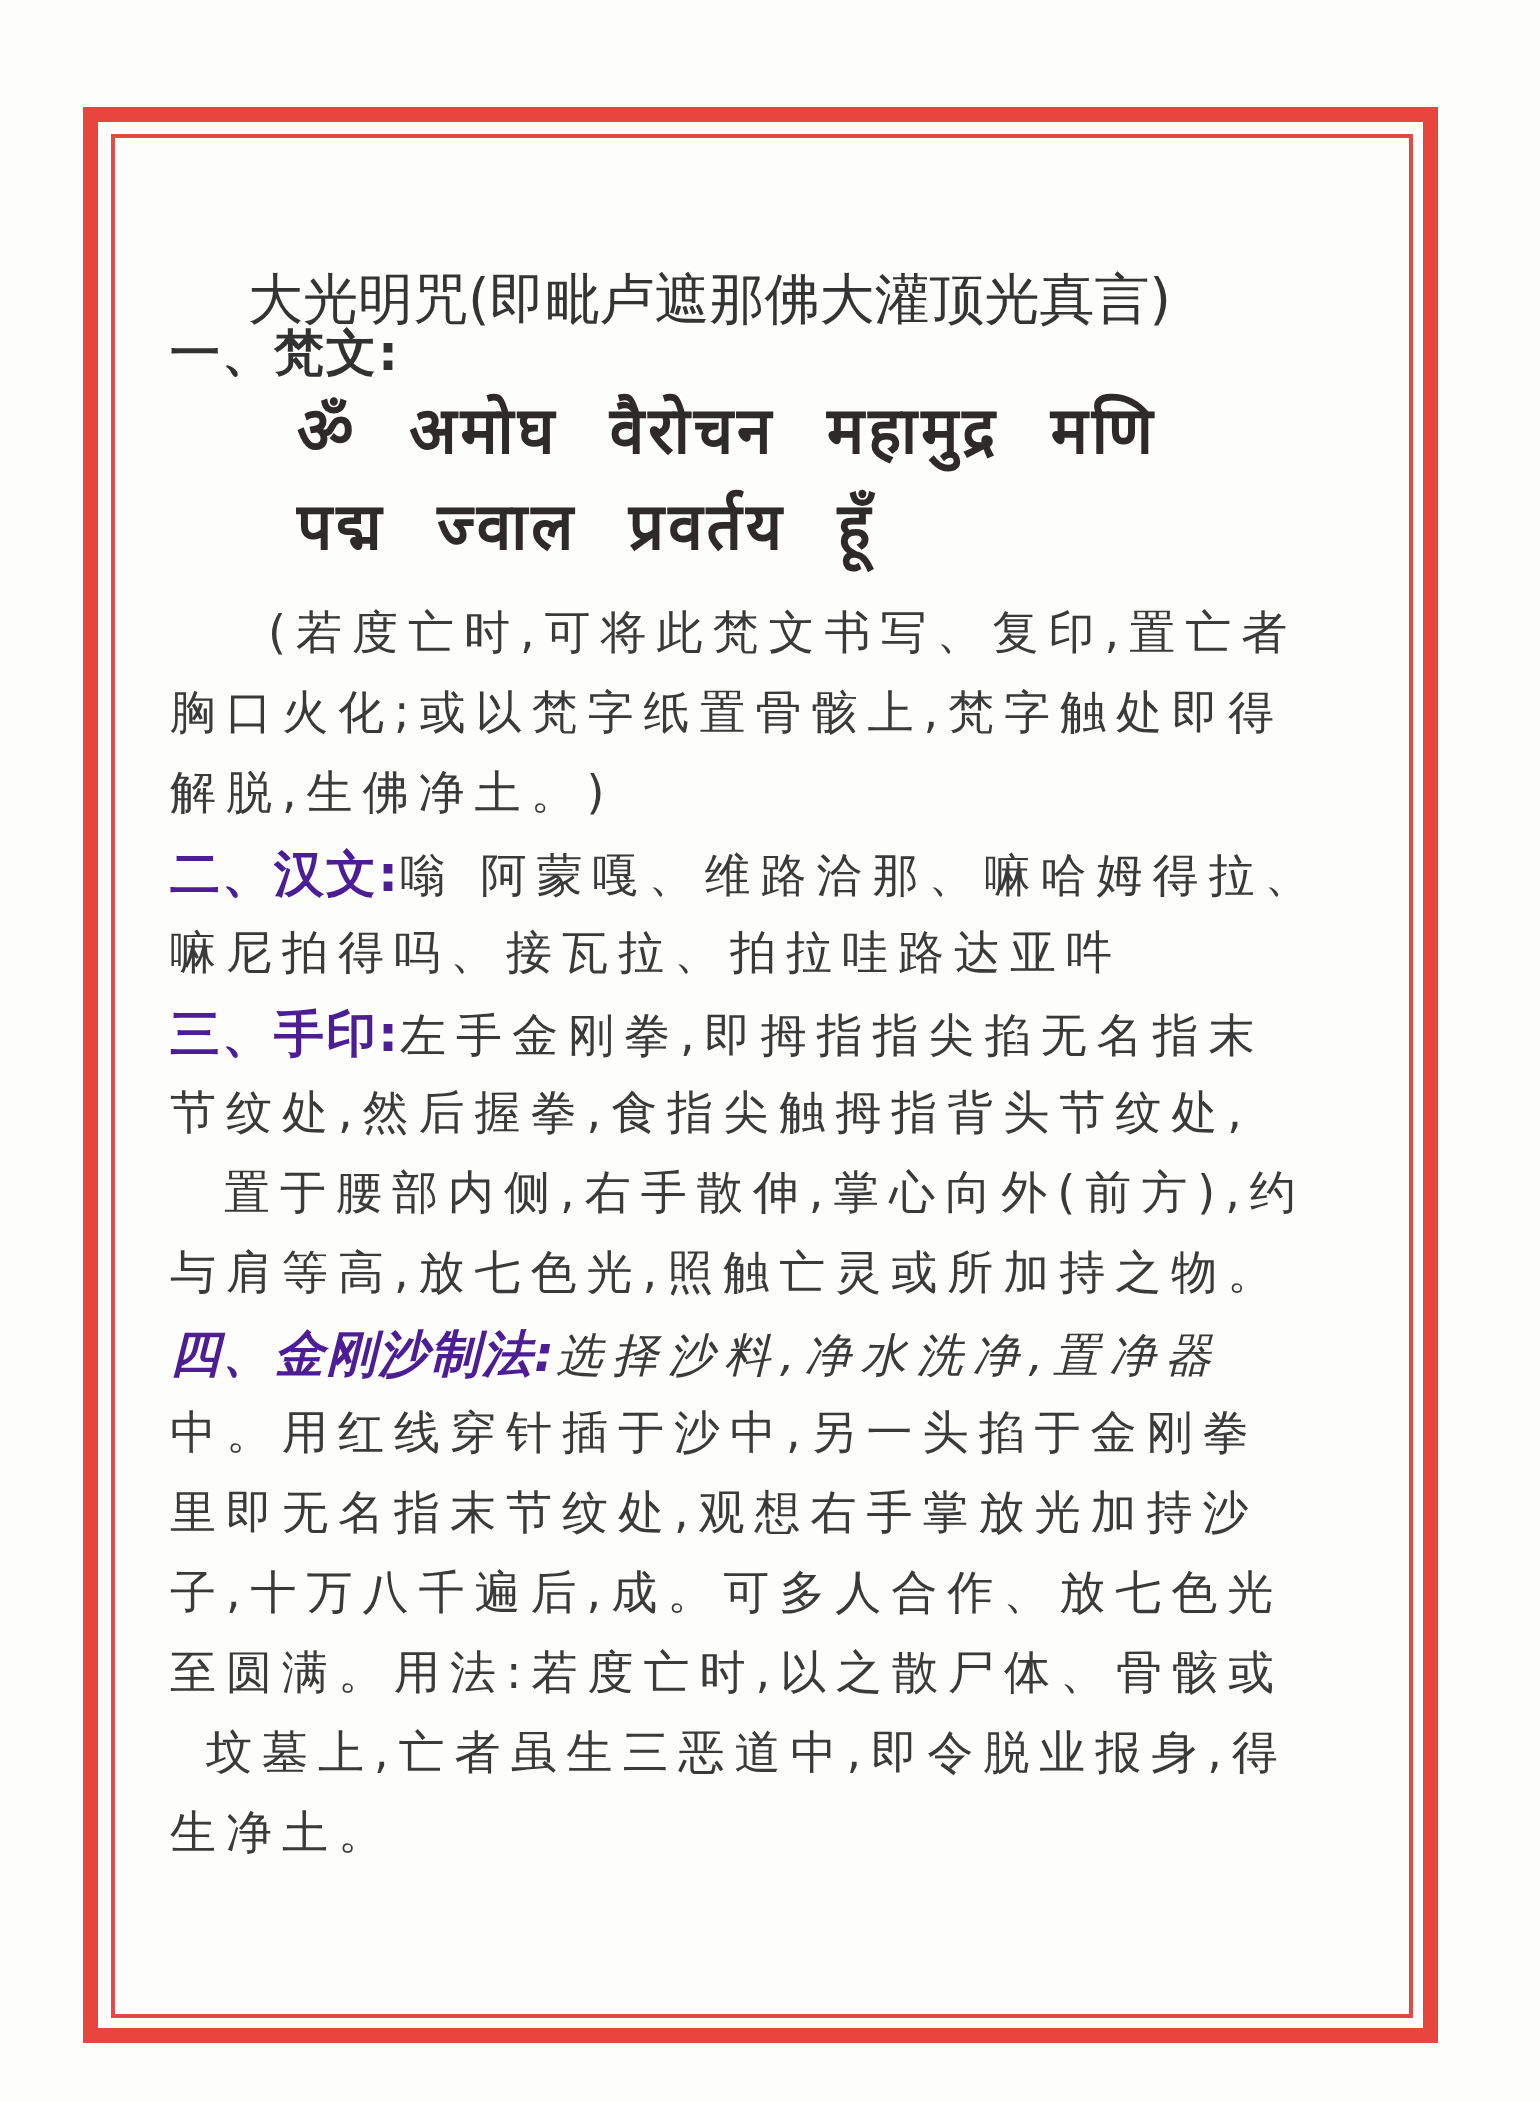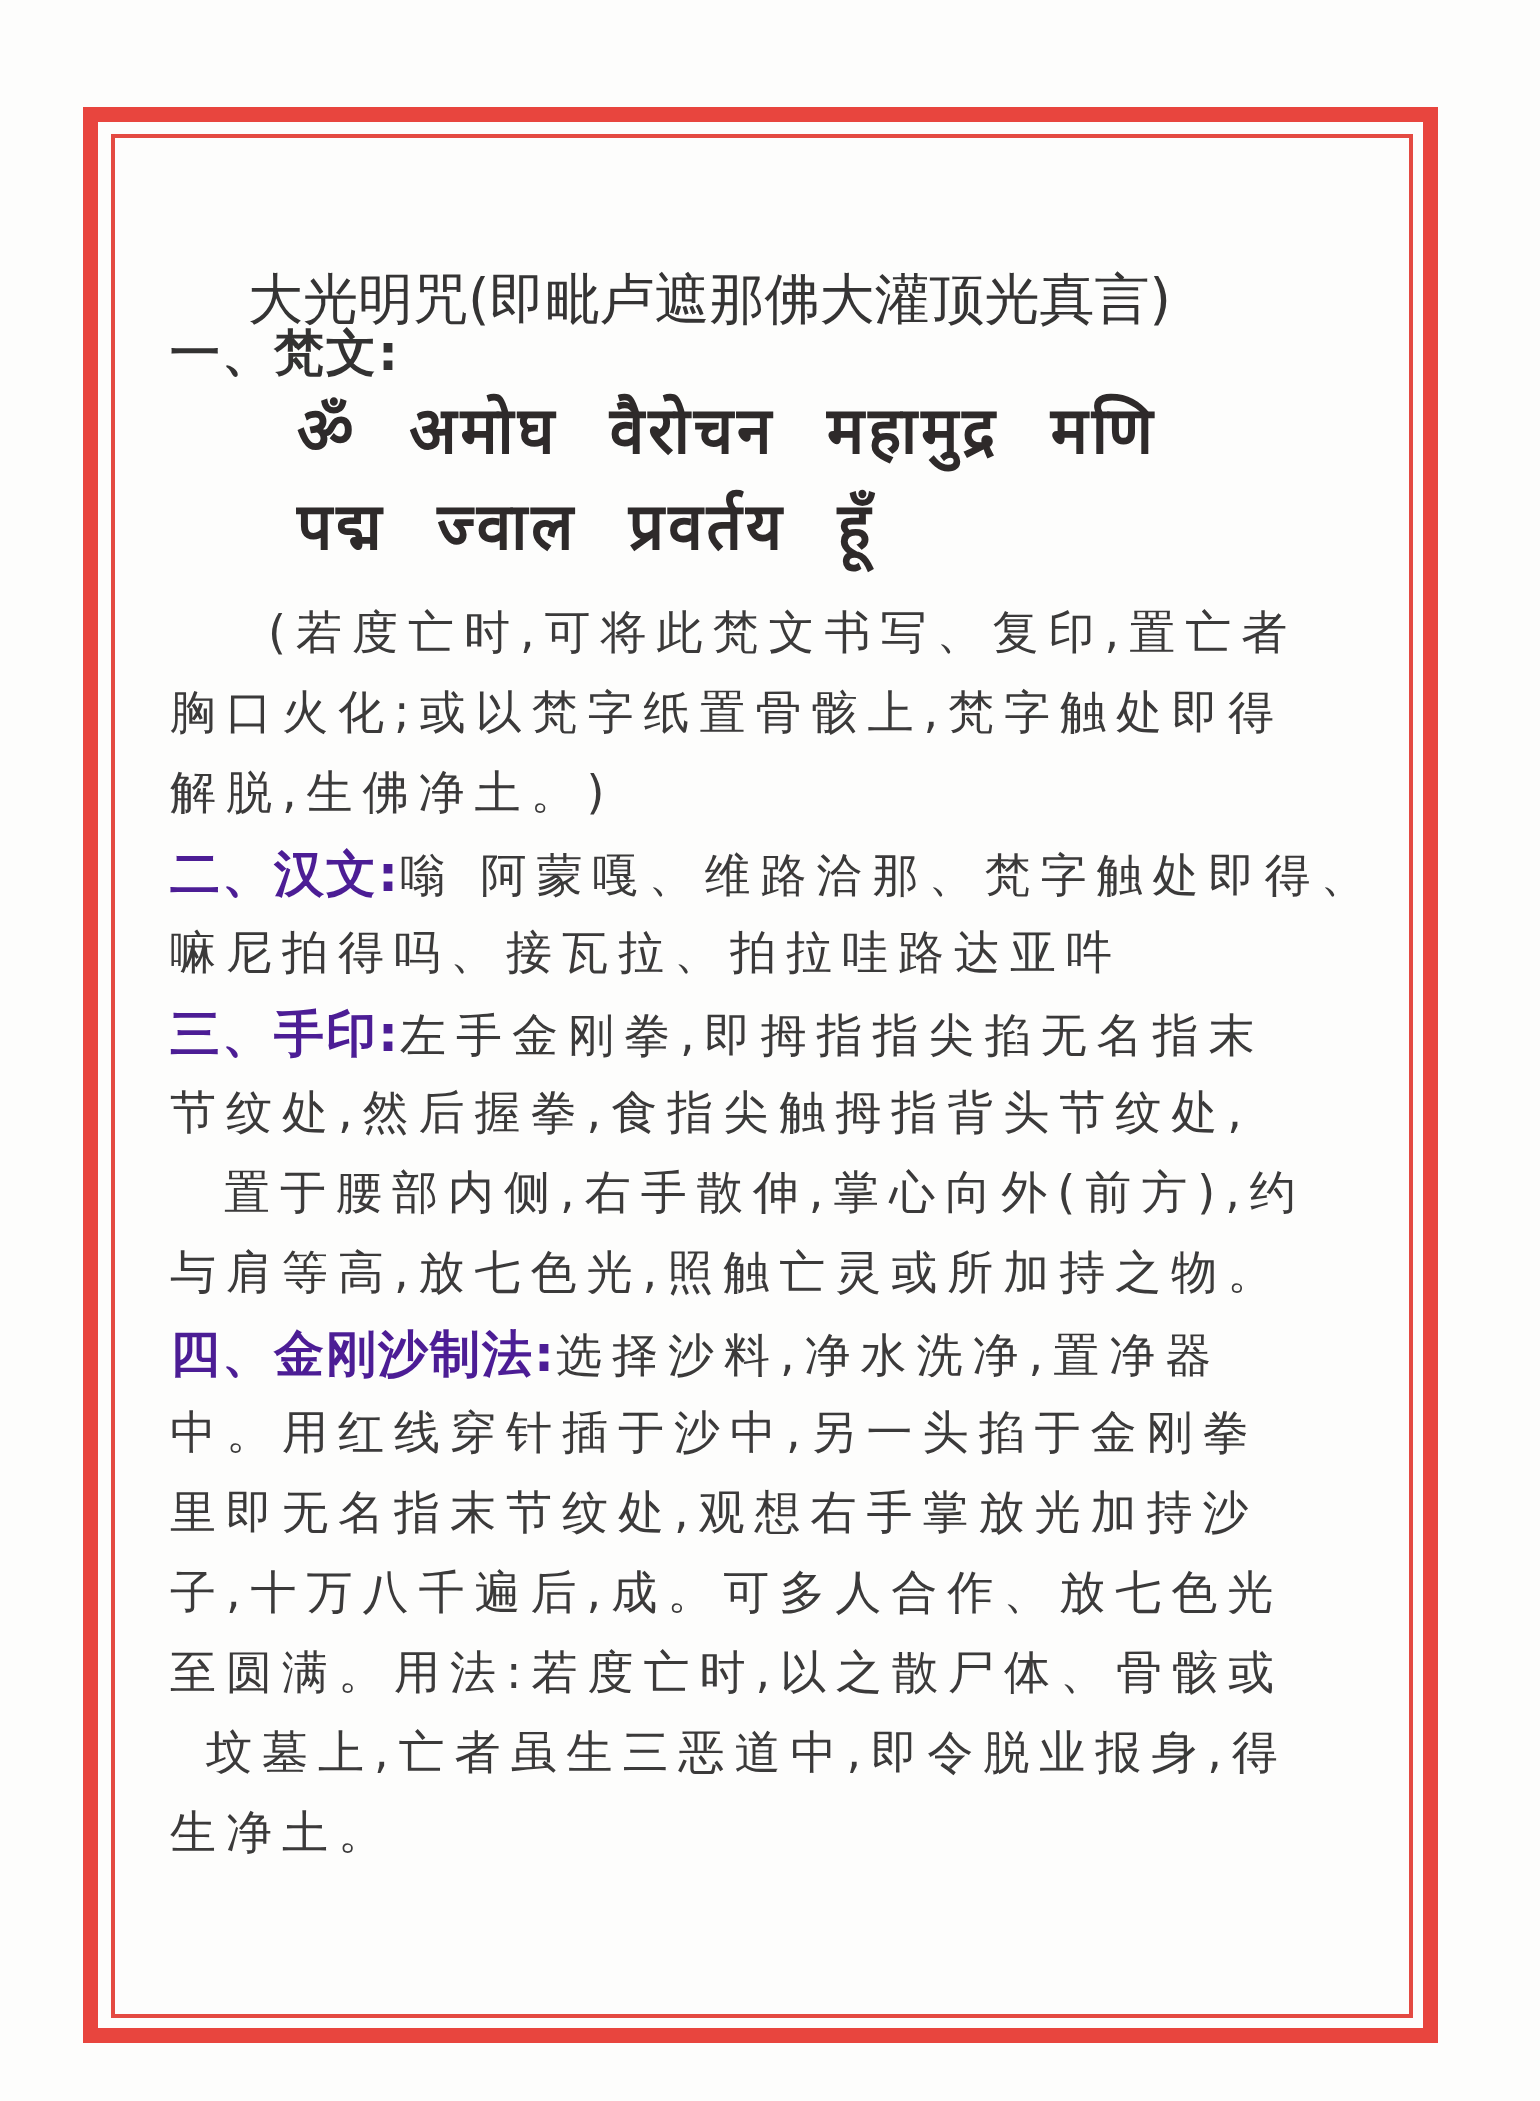--- a/index.html
+++ b/index.html
@@ -46,32 +46,32 @@
 <div class="line title">大光明咒(即毗卢遮那佛大灌顶光真言)</div>
 
 <div class="line heading" style="top:328px; letter-spacing:2px;">一、梵文:</div>
 <div class="line siddham" style="top:400px;">ॐ अमोघ वैरोचन महामुद्र मणि</div>
 <div class="line siddham" style="top:496px;">पद्म ज्वाल प्रवर्तय हूँ</div>
 <div class="line body-text" style="top:609px; left:268px;">(若度亡时,可将此梵文书写、复印,置亡者</div>
 <div class="line body-text" style="top:689px;">胸口火化;或以梵字纸置骨骸上,梵字触处即得</div>
 <div class="line body-text" style="top:769px;">解脱,生佛净土。)</div>
 
 <div class="line" style="top:849px;">
-  <span class="inline-heading">二、汉文:</span><span class="inline-rest">嗡  阿蒙嘎、维路洽那、梵字触处即得、</span>
+  <span class="inline-heading">二、汉文:</span><span class="inline-rest">嗡  阿蒙嘎、维路洽那、嘛哈姆得拉、</span>
 </div>
 <div class="line body-text" style="top:929px;">嘛尼拍得吗、接瓦拉、拍拉哇路达亚吽</div>
 
 <div class="line" style="top:1009px;">
   <span class="inline-heading">三、手印:</span><span class="inline-rest">左手金刚拳,即拇指指尖掐无名指末</span>
 </div>
 <div class="line body-text" style="top:1089px;">节纹处,然后握拳,食指尖触拇指背头节纹处,</div>
 <div class="line body-text" style="top:1169px;text-align:center;">置于腰部内侧,右手散伸,掌心向外(前方),约</div>
 <div class="line body-text" style="top:1249px;">与肩等高,放七色光,照触亡灵或所加持之物。</div>
 
-<div class="line" style="top:1329px;">
+<div class="line" style="top:1329px;font-style:italic;">
   <span class="inline-heading">四、金刚沙制法:</span><span class="inline-rest">选择沙料,净水洗净,置净器</span>
 </div>
 <div class="line body-text" style="top:1409px;">中。用红线穿针插于沙中,另一头掐于金刚拳</div>
 <div class="line body-text" style="top:1489px;">里即无名指末节纹处,观想右手掌放光加持沙</div>
 <div class="line body-text" style="top:1569px;">子,十万八千遍后,成。可多人合作、放七色光</div>
 <div class="line body-text" style="top:1649px;">至圆满。用法:若度亡时,以之散尸体、骨骸或</div>
 <div class="line body-text" style="top:1729px;margin-left:36px;">坟墓上,亡者虽生三恶道中,即令脱业报身,得</div>
 <div class="line body-text" style="top:1809px;">生净土。</div>
 
 </body></html>

